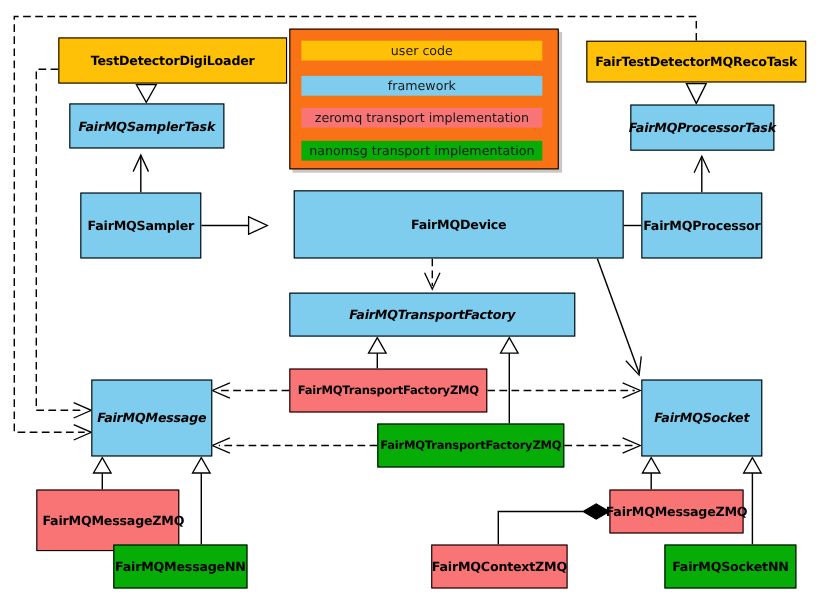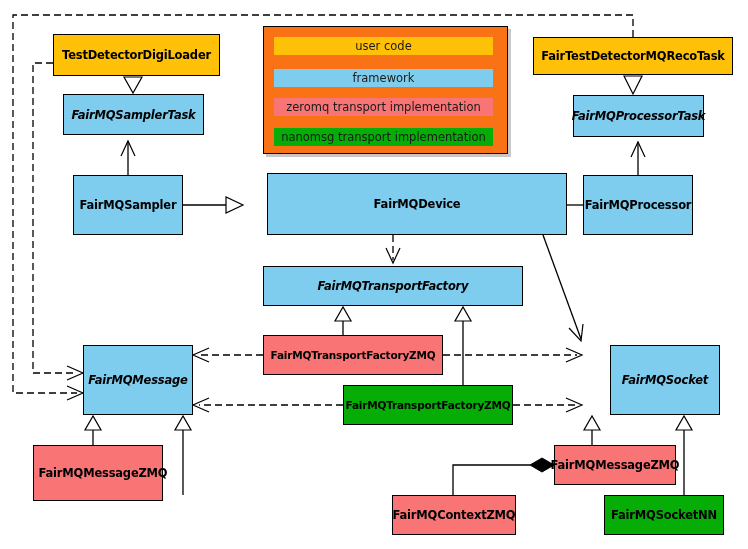--- a/index.html
+++ b/index.html
@@ -87,21 +87,21 @@
       <polyline class="chev" points="566,348 582,355 566,362"></polyline>
       <polyline class="chev" points="566,398 582,405 566,412"></polyline>
       <polyline class="chev" points="67,366 83,373 67,380"></polyline>
       <polyline class="chev" points="67,386 83,393 67,400"></polyline>
     </g>
     <g>
       <polygon class="dmd" points="554,465 542,458 530,465 542,472"></polygon>
     </g>
   </svg>
 
-  <div class="node c-user" style="left:53px;top:34px;width:167px;height:42px;">TestDetectorDigiLoader</div>
+  <div class="node c-user" style="left:53px;top:34px;width:208px;height:42px;">TestDetectorDigiLoader</div>
 
   <div class="node c-user" style="left:533px;top:37px;width:200px;height:38px;">FairTestDetectorMQRecoTask</div>
 
   <div class="node c-fw abstract" style="left:63px;top:94px;width:141px;height:41px;">FairMQSamplerTask</div>
 
   <div class="node c-fw abstract" style="left:573px;top:95px;width:131px;height:42px;">FairMQProcessorTask</div>
 
   <div class="node c-fw" style="left:73px;top:175px;width:110px;height:60px;">FairMQSampler</div>
 
   <div class="node c-fw" style="left:243px;top:173px;width:300px;height:62px;margin-left:24px;">FairMQDevice</div>
@@ -109,24 +109,25 @@
   <div class="node c-fw" style="left:583px;top:175px;width:110px;height:60px;">FairMQProcessor</div>
 
   <div class="node c-fw abstract" style="left:263px;top:266px;width:260px;height:40px;">FairMQTransportFactory</div>
 
   <div class="node c-zmq small" style="left:263px;top:335px;width:180px;height:40px;">FairMQTransportFactoryZMQ</div>
 
   <div class="node c-nn small" style="left:343px;top:385px;width:170px;height:40px;">FairMQTransportFactoryZMQ</div>
 
   <div class="node c-fw abstract" style="left:83px;top:345px;width:110px;height:70px;">FairMQMessage</div>
 
-  <div class="node c-fw abstract" style="left:610px;top:345px;width:110px;height:70px;">FairMQSocket</div>
+  <div class="node c-fw abstract" style="left:583px;top:345px;width:110px;height:70px;">FairMQSocket</div>
 
   <div class="node c-zmq" style="left:33px;top:445px;width:130px;height:56px;padding-left:12px;">FairMQMessageZMQ</div>
 
+  <div class="node c-nn" style="left:103px;top:495px;width:122px;height:40px;">FairMQMessageNN</div>
 
   <div class="node c-zmq" style="left:392px;top:495px;width:124px;height:40px;">FairMQContextZMQ</div>
 
   <div class="node c-zmq" style="left:554px;top:445px;width:122px;height:40px;">FairMQMessageZMQ</div>
 
   <div class="node c-nn" style="left:604px;top:495px;width:120px;height:40px;">FairMQSocketNN</div>
 
   <div class="legend">
     <div class="legend-bar c-user" style="top:10px;">user code</div>
     <div class="legend-bar c-fw" style="top:42px;">framework</div>

